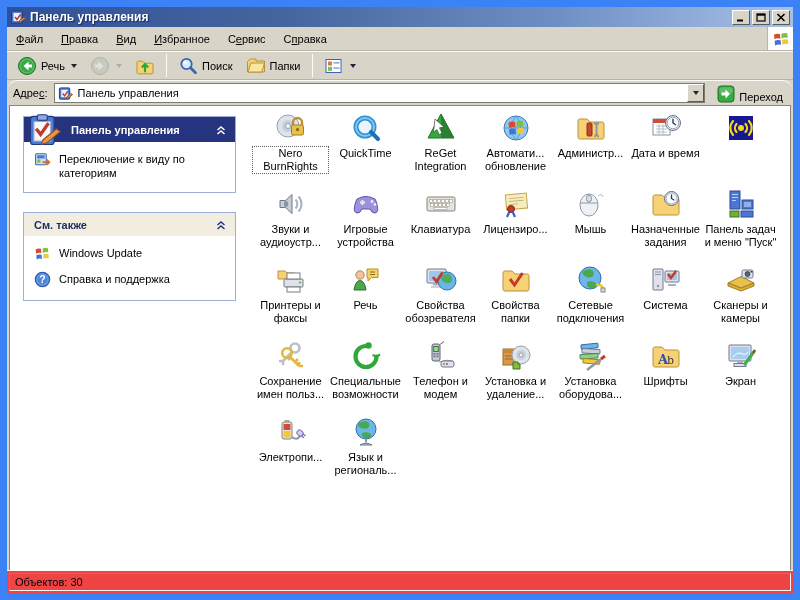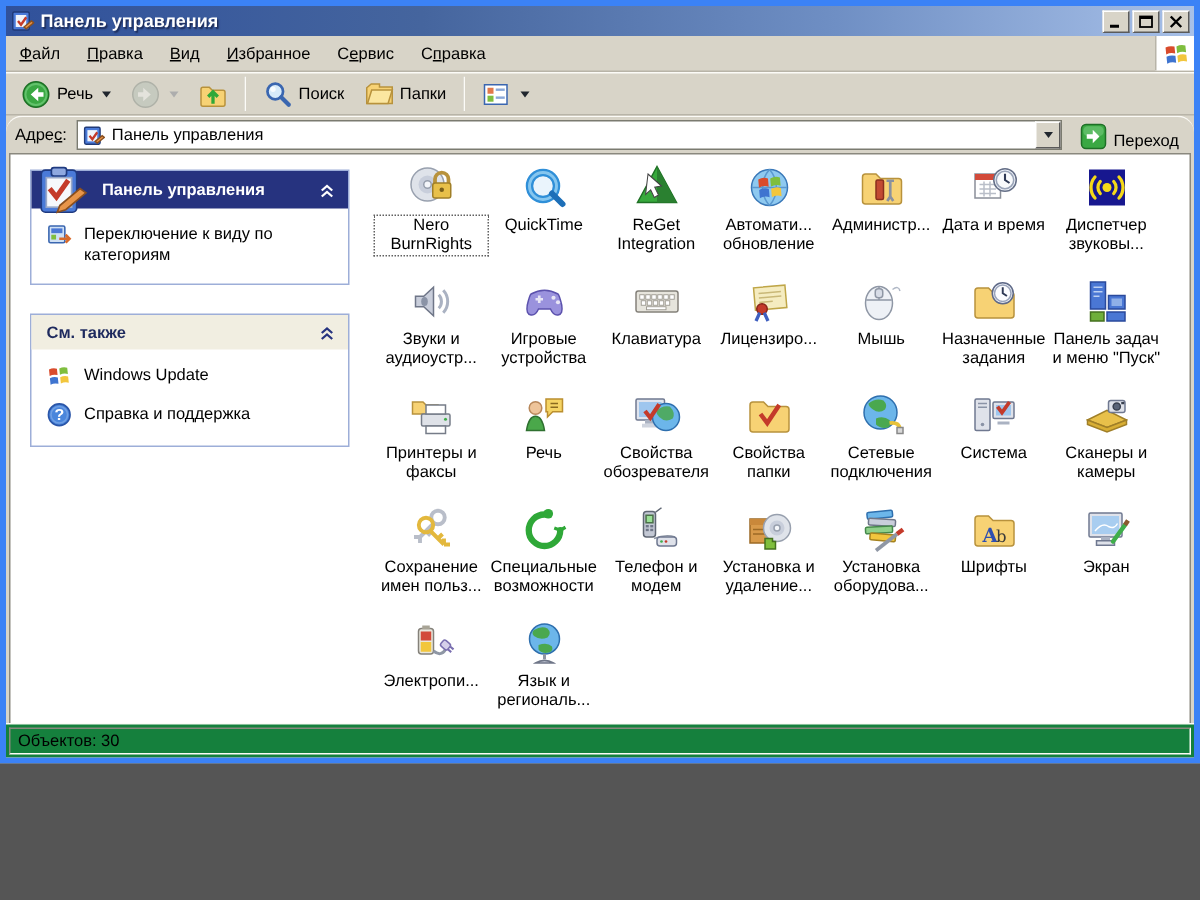--- a/index.html
+++ b/index.html
@@ -1,21 +1,21 @@
 <!DOCTYPE html>
 <html><head>
 <meta charset="utf-8">
 <style>
   html,body{margin:0;padding:0;background:#555;}
   *{box-sizing:border-box;}
   .window{
-    width:800px;height:509px;
+    width:800px;height:600px;
     display:flex;flex-direction:column;
     background:#d8d4c8;
-    border:4px solid #3b82f6;
+    border:7px solid #3b82f6;
     font-family:"Liberation Sans","DejaVu Sans",sans-serif;
     font-size:11px;color:#000;
     overflow:hidden;
   }
   
   .titlebar{
     height:20px;flex:0 0 20px;
     display:flex;align-items:center;
     padding:0 3px;
     background:linear-gradient(90deg,#30519b 0%,#45659e 35%,#6f8fc4 70%,#a7c0e8 100%);
@@ -111,21 +111,21 @@
     align-content:start;
   }
   .grid-item{width:75px;display:flex;flex-direction:column;align-items:center;cursor:pointer;}
   .grid-icon{width:32px;height:32px;flex:0 0 32px;}
   .grid-icon svg{width:32px;height:32px;display:block;}
   .grid-label{margin-top:3px;text-align:center;line-height:13px;max-width:78px;padding:0 1px;}
   .grid-item.selected .grid-label{outline:1px dotted #606060;}
   
   .statusbar{
     height:23px;flex:0 0 23px;
-    background:#15803d;display:flex;align-items:center;
+    background:#ef4444;display:flex;align-items:center;
     padding:2px 2px;border-top:1px solid #fcfbf7;
   }
   .status-cell{
     flex:1;height:18px;
     border:1px solid;border-color:#8a887e #fcfbf7 #fcfbf7 #8a887e;
     display:flex;align-items:center;padding-left:5px;
   }
   u{text-decoration:underline;}
 </style>
 </head>
@@ -409,21 +409,20 @@
               <rect x="4" y="4" width="24" height="24" fill="#17178f"></rect>
               <circle cx="16" cy="16" r="3" fill="#f5d918"></circle>
               <g fill="none" stroke="#f5d918" stroke-width="2.2" stroke-linecap="round">
                 <path d="M11.5 12 a6 6 0 0 0 0 8"></path>
                 <path d="M20.5 12 a6 6 0 0 1 0 8"></path>
                 <path d="M8 9 a10.5 10.5 0 0 0 0 14"></path>
                 <path d="M24 9 a10.5 10.5 0 0 1 0 14"></path>
               </g>
             </svg>
           </span>
-          <span class="grid-label">Диспетчер звуковы...</span>
         </div>
         <div class="grid-item">
           <span class="grid-icon">
             <svg viewBox="0 0 32 32">
               <path d="M5 12.5 h5.5 L17 6.5 v19 L10.5 19.5 H5 z" fill="#c9cedb" stroke="#6f7688"></path>
               <ellipse cx="11" cy="16" rx="2.2" ry="3" fill="#8a93a6"></ellipse>
               <g fill="none" stroke="#aab2c2" stroke-width="2">
                 <path d="M20.5 11.5 a6.5 6.5 0 0 1 0 9"></path>
                 <path d="M23.5 8.5 a11 11 0 0 1 0 15"></path>
               </g>

